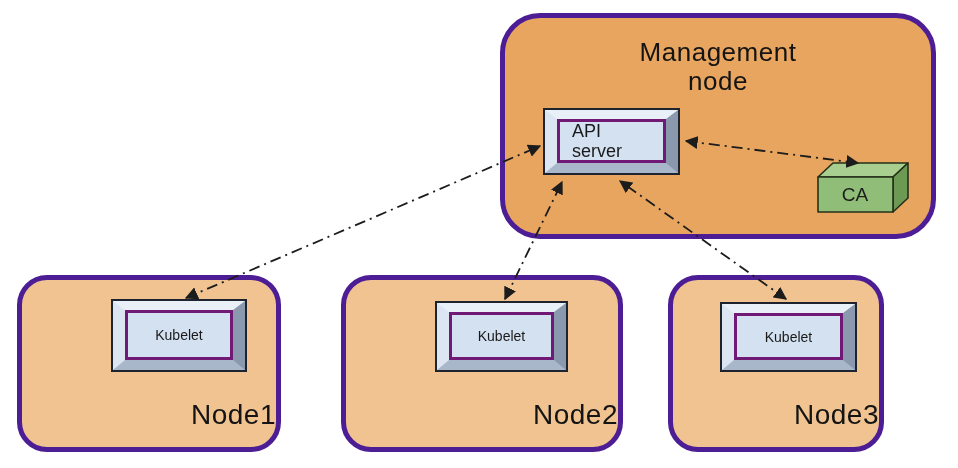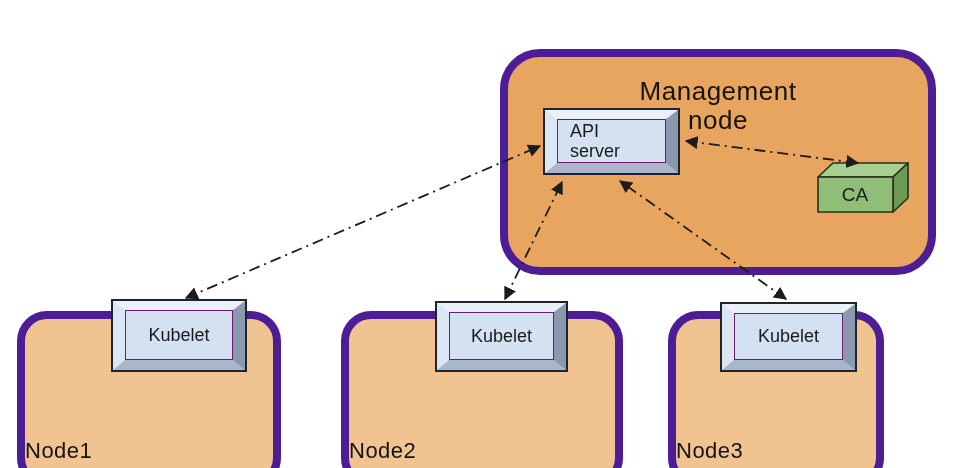--- a/index.html
+++ b/index.html
@@ -2,57 +2,57 @@
 <html><head>
 <meta charset="utf-8">
 <style>
   html,body{margin:0;padding:0;background:#ffffff;}
   .stage{
     position:relative;width:958px;height:468px;background:#ffffff;overflow:hidden;
     font-family:"Liberation Sans", sans-serif;color:#1a1a1a;
   }
   
   .group-node{
-    position:absolute;border:8px solid #4c1d95;box-sizing:border-box;margin-top:36px;
+    position:absolute;border:5px solid #4c1d95;box-sizing:border-box;
   }
   .mgmt{
     left:500px;top:13px;width:436px;height:226px;
     background:#E7A55F;border-radius:40px;
   }
   .worker{
     top:275px;height:177px;background:#F0C391;border-radius:30px;
   }
   .worker.n1{left:17px;width:264px;}
   .worker.n2{left:341px;width:282px;}
   .worker.n3{left:668px;width:216px;}
   .mgmt-label{
     position:absolute;top:20px;left:50%;transform:translateX(-50%);
     width:210px;text-align:center;font-size:26px;line-height:1.12;
     letter-spacing:0.5px;color:#141414;
   }
   .worker-label{
-    position:absolute;bottom:16px;left:0;width:100%;text-align:left;
-    font-size:22px;letter-spacing:0.5px;color:#141414;
+    position:absolute;bottom:16px;left:0;width:100%;text-align:right;
+    font-size:28px;letter-spacing:0.5px;color:#141414;
   }
   
   .device{
     position:absolute;border:2px solid #1d2430;box-sizing:border-box;background:#aeb9cc;
   }
   .device .frame{
     position:absolute;inset:0;border-style:solid;
     border-width:9px 12px 10px 12px;
     border-color:#EAF0F8 #8A99AD #A9B7CA #DCE6F2;
     box-sizing:border-box;width:100%;height:100%;
   }
   .device .face{
     position:absolute;left:12px;right:12px;top:9px;bottom:10px;
-    background:#D4E1F1;border:1px solid #701a75;box-sizing:border-box;
+    background:#D4E1F1;border:3px solid #701a75;box-sizing:border-box;
     display:flex;align-items:center;justify-content:center;
   }
-  .device .face .lbl{font-size:18px;color:#1a1a1a;white-space:pre-line;}
+  .device .face .lbl{font-size:14px;color:#1a1a1a;white-space:pre-line;}
   .api{left:543px;top:108px;width:137px;height:67px;}
   .api .face{justify-content:flex-start;}
   .api .face .lbl{padding-left:12px;font-size:18px;line-height:1.12;}
   .k1{left:111px;top:299px;width:136px;height:73px;}
   .k2{left:435px;top:301px;width:133px;height:71px;}
   .k3{left:720px;top:302px;width:137px;height:70px;}
   
   svg.overlay{position:absolute;left:0;top:0;pointer-events:none;}
   .conn{
     fill:none;stroke:#1c1c1c;stroke-width:1.8;

